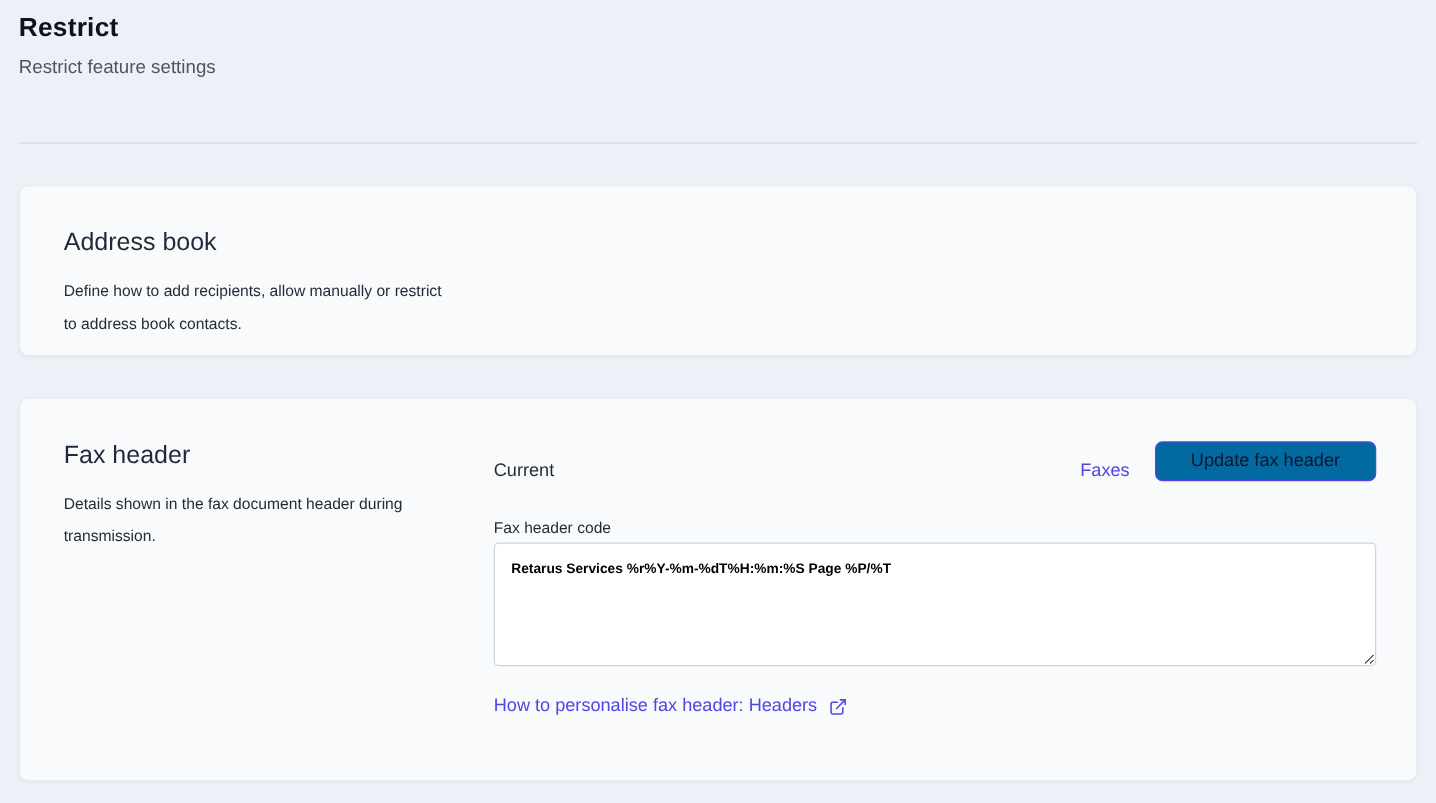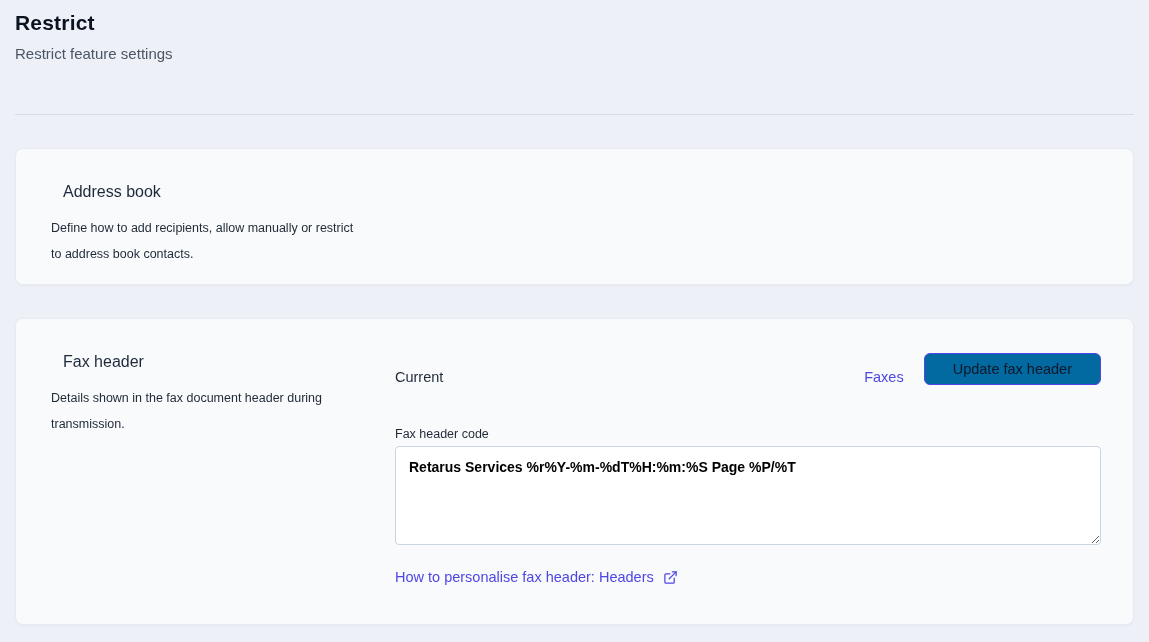--- a/index.html
+++ b/index.html
@@ -44,22 +44,22 @@
     box-shadow: 0 1px 2px rgba(16,24,40,0.04);
     display: flex;
     align-items: flex-start;
     padding: 34px 32px 0 35px;
   }
   .card-address-book { height: 137px; }
   .card-fax-header { height: 307px; }
 
   .card-left { width: 344px; flex-shrink: 0; padding-right: 24px; }
   .card-title {
-    margin: 0 12px 14px;
-    font-size: 16px;
+    margin: 0 0 14px;
+    font-size: 20px;
     font-weight: 400;
     color: #1e293b;
   }
   .card-desc {
     margin: 0;
     max-width: 315px;
     font-size: 12.5px;
     line-height: 26px;
     color: #1f2937;
   }
@@ -117,35 +117,35 @@
     padding: 0 28px;
     background: #0369a1;
     border: 1.5px solid #4f46e5;
     border-radius: 6px;
     font-family: "Liberation Sans", sans-serif;
     font-size: 14.5px;
     color: #0f172a;
     cursor: pointer;
   }
   .code-label {
-    margin: 42px 0 0;
+    margin: 30px 0 0;
     font-size: 12.5px;
     color: #1f2937;
   }
   .code-textarea {
     display: block;
     margin-top: 5px;
     width: 100%;
     height: 99px;
     padding: 11px 13px;
     background: #ffffff;
     border: 1px solid #cbd5e1;
     border-radius: 4px;
     font-family: "Liberation Sans", sans-serif;
-    font-size: 14px;
+    font-size: 11px;
     font-weight: 700;
     color: #000000;
     line-height: 18px;
   }
   .help-row {
     margin-top: 24px;
     display: flex;
     align-items: center;
   }
   .help-link {

